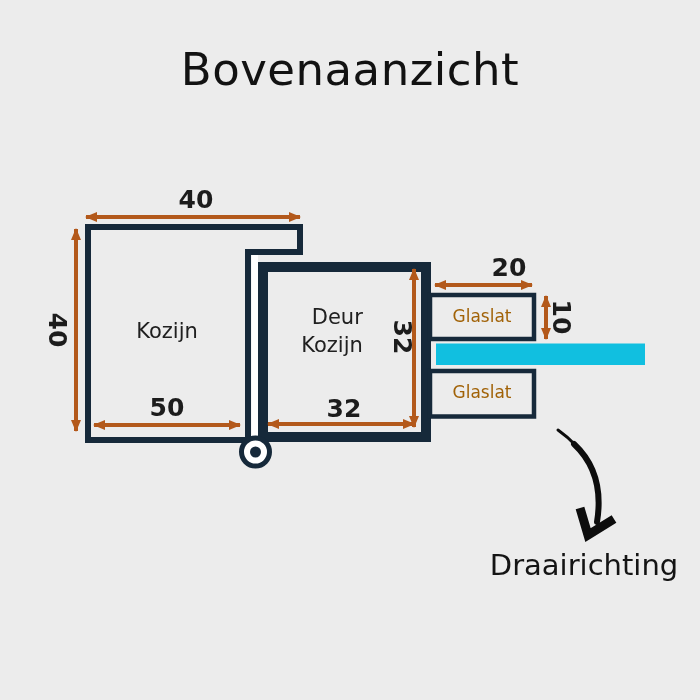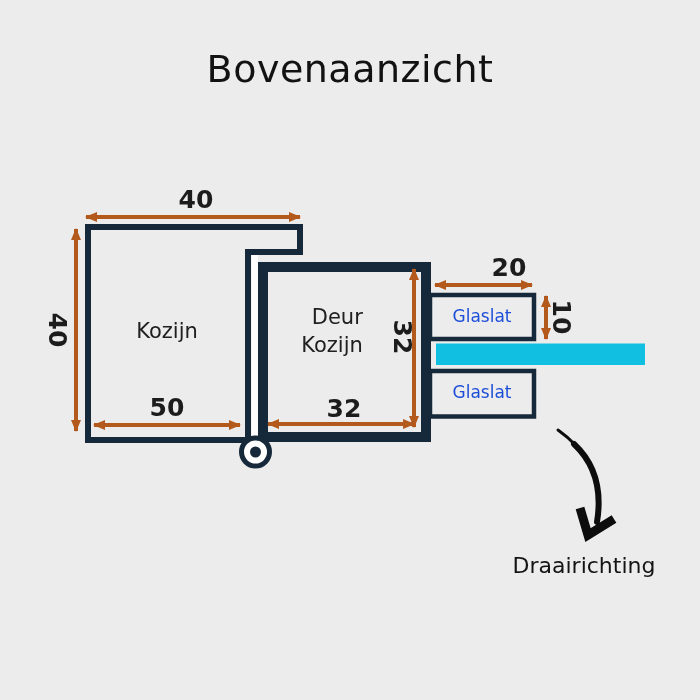--- a/index.html
+++ b/index.html
@@ -23,34 +23,34 @@
   .lbl{
     position:absolute;
     transform:translate(-50%,-50%);
     white-space:nowrap;
     line-height:1.15;
     user-select:none;
   }
   .lbl.rot{transform:translate(-50%,-50%) rotate(90deg);}
   .title{
     left:350px;top:70px;
-    font-size:38px;
+    font-size:45px;
     font-weight:500;
     letter-spacing:0.5px;
     color:#121212;
   }
   .dim-num{
     font-size:25px;
     font-weight:700;
     color:#1c1c1c;
   }
   .part-name{font-size:21px;font-weight:400;color:#202020;}
-  .part-name-sm{font-size:17px;font-weight:400;color:#1d4ed8;}
+  .part-name-sm{font-size:17px;font-weight:400;color:#a16207;}
   .two-line{text-align:right;line-height:28px;}
-  .rotation-label{font-size:22px;font-weight:400;color:#141414;}
+  .rotation-label{font-size:29px;font-weight:400;color:#141414;}
 </style>
 </head>
 <body>
 
 <div class="stage">
 
   <svg width="700" height="700" viewBox="0 0 700 700">
     <defs>
       <marker id="ah" markerUnits="userSpaceOnUse" markerWidth="14" markerHeight="14" refX="12" refY="6" orient="auto-start-reverse">
         <path d="M1,1 L13,6 L1,11 Z" fill="#b3591b"></path>

